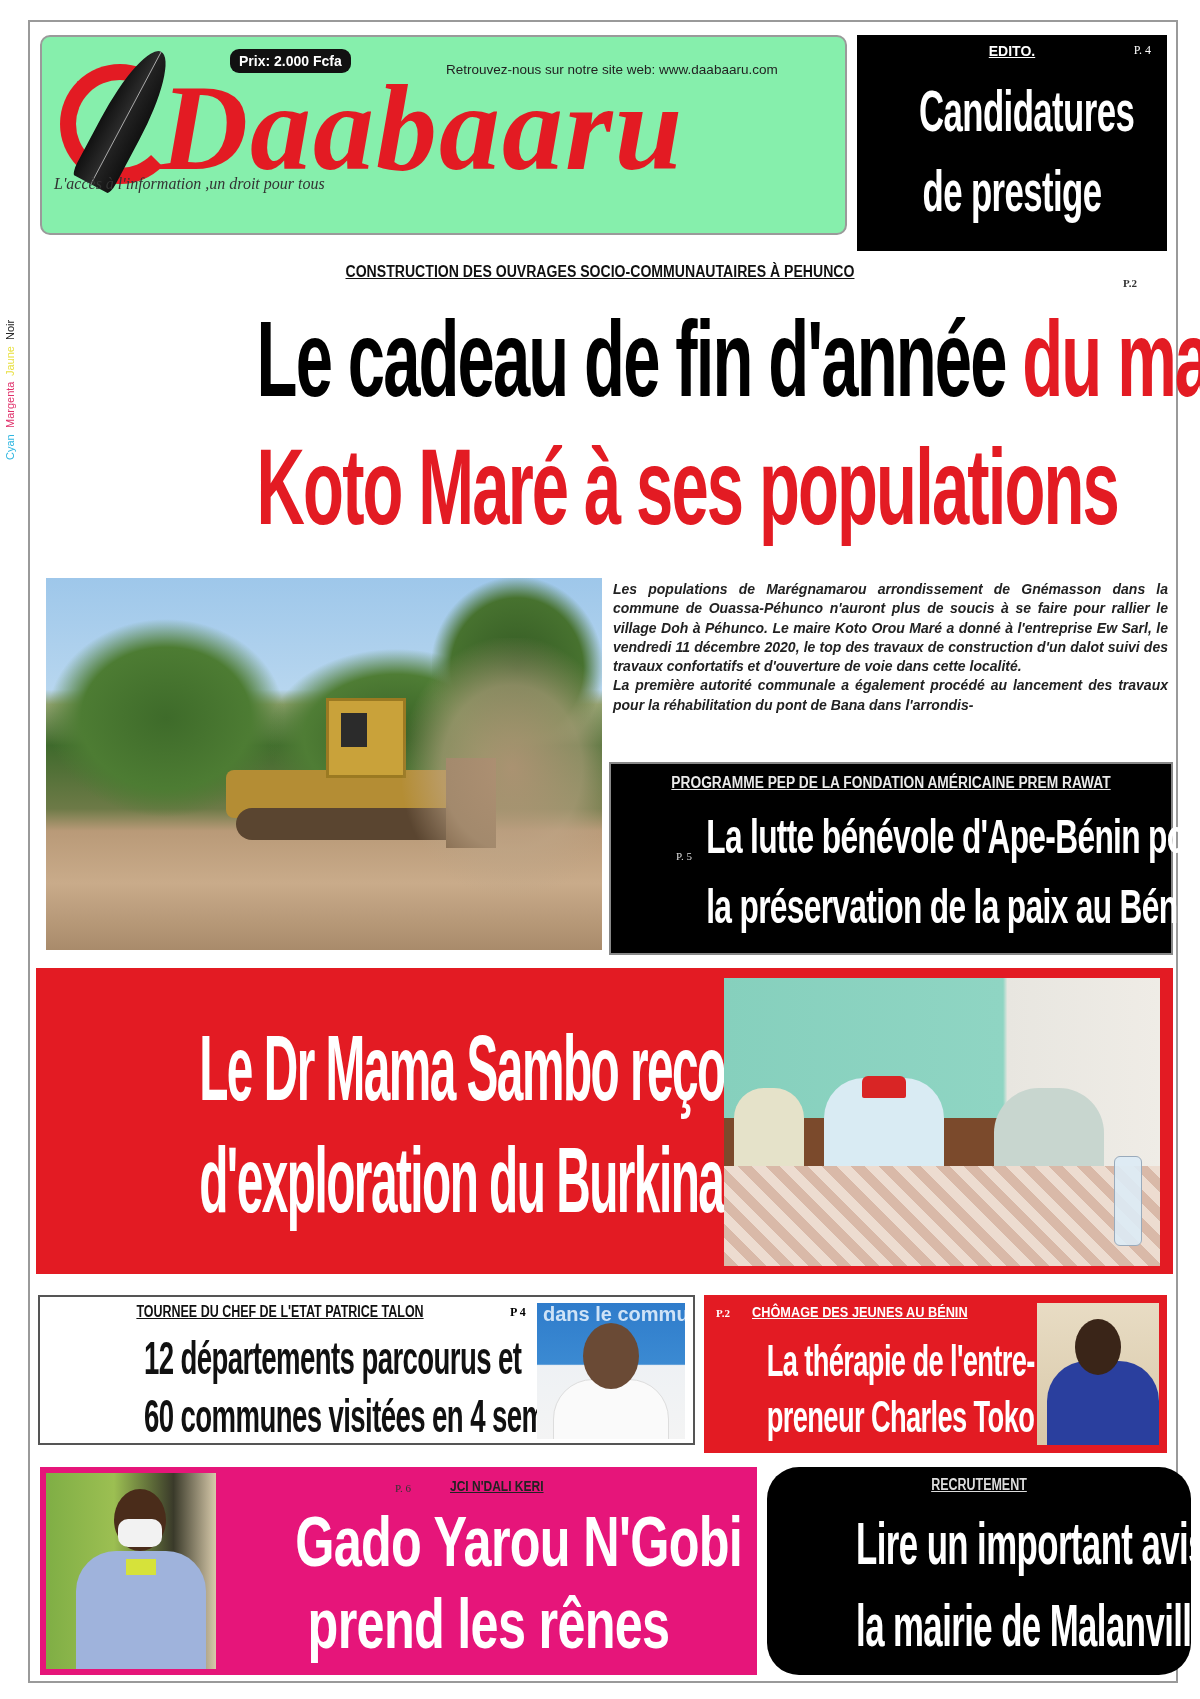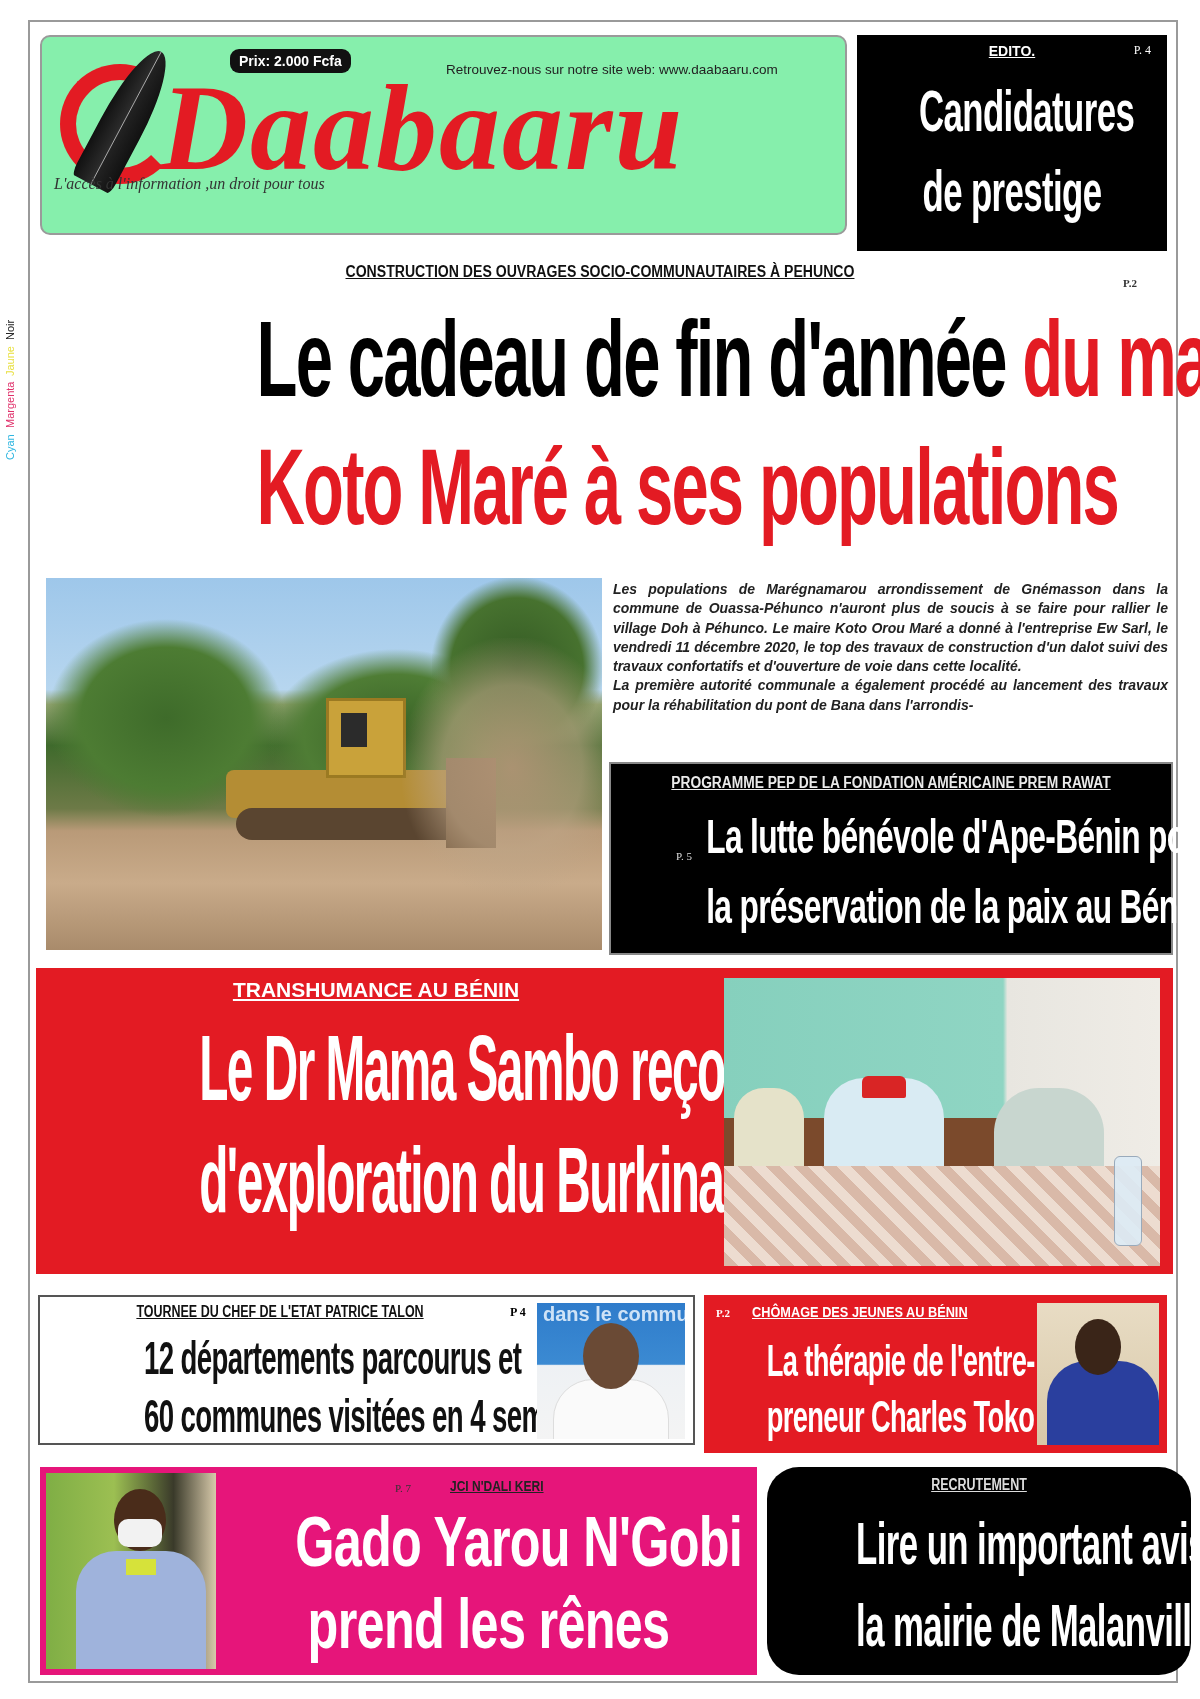--- a/index.html
+++ b/index.html
@@ -290,21 +290,20 @@
 <section class="pep">
   <div class="kicker">PROGRAMME PEP DE LA FONDATION AMÉRICAINE PREM RAWAT</div>
   <div class="title">
     <div>La lutte bénévole d'Ape-Bénin pour</div>
     <div>la préservation de la paix au Bénin</div>
   </div>
   <div class="pg">P. 5</div>
 </section>
 
 <section class="transh">
-  <div class="kicker">TRANSHUMANCE AU BÉNIN</div>
   <div class="title">
     <div>Le Dr Mama Sambo reçoit une mission</div>
     <div>d'exploration du Burkina-Faso</div>
   </div>
   <div class="photo">
     <div class="wood"></div>
     <div class="p1"></div>
     <div class="p2"></div>
     <div class="hat"></div>
     <div class="p3"></div>
@@ -340,21 +339,21 @@
   </div>
 </section>
 
 <section class="gado">
   <div class="photo">
     <div class="suit"></div>
     <div class="head"></div>
     <div class="mask"></div>
     <div class="tie"></div>
   </div>
-  <div class="pg">P. 7</div>
+  <div class="pg">P. 6</div>
   <div class="kicker">JCI N'DALI KERI</div>
   <div class="title">
     <div>Gado Yarou N'Gobi</div>
     <div>prend les rênes</div>
   </div>
 </section>
 
 <section class="recrut">
   <div class="kicker">RECRUTEMENT</div>
   <div class="title">

